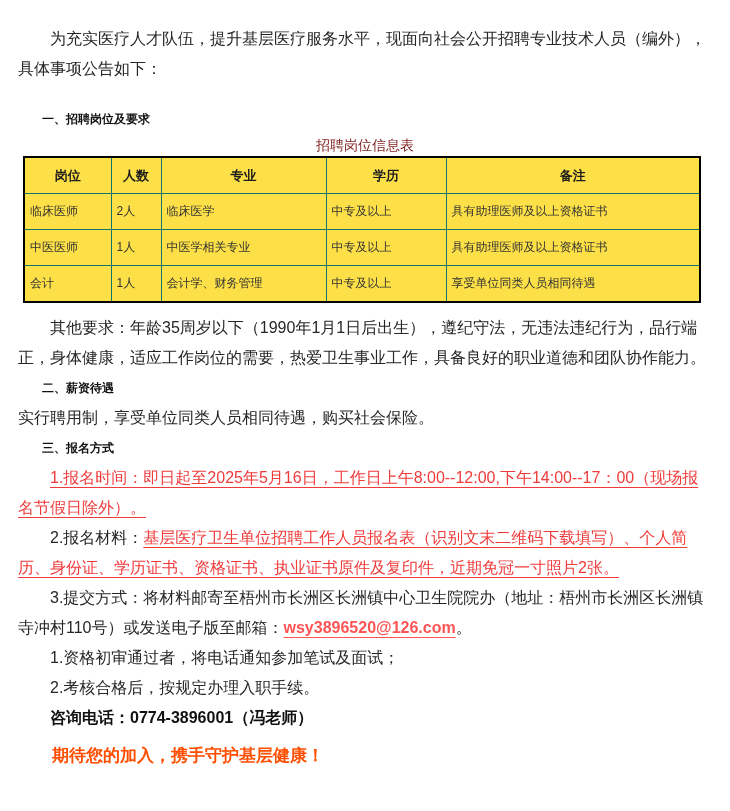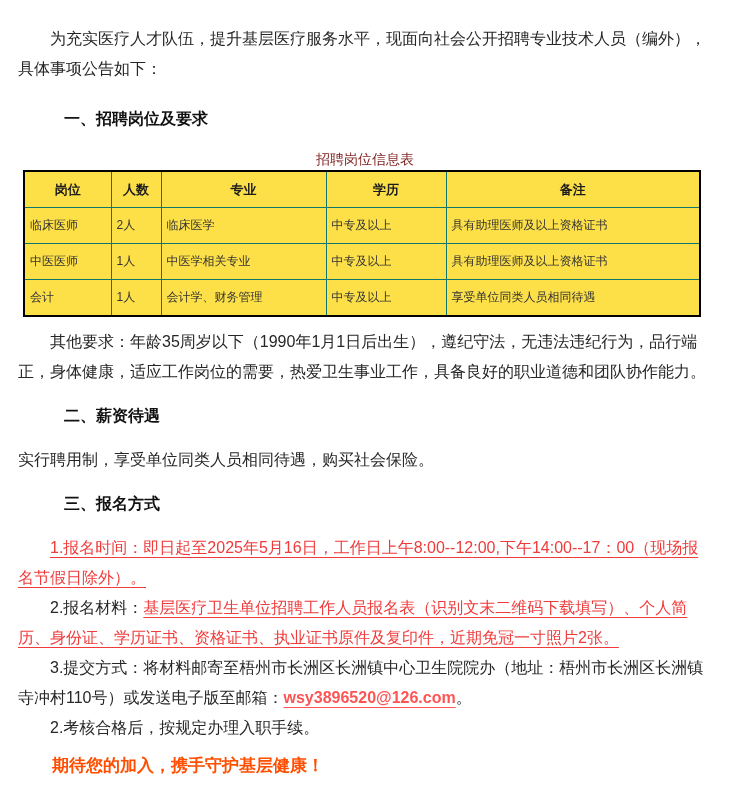--- a/index.html
+++ b/index.html
@@ -14,24 +14,24 @@
     overflow: hidden;
   }
   .para {
     font-size: 16px;
     line-height: 30px;
     margin: 0;
     color: #262626;
   }
   .indent { text-indent: 2em; }
   .sec-heading {
-    font-size: 16px;
+    font-size: 12px;
     line-height: 30px;
     font-weight: bold;
-    margin: 14px;
+    margin: 0;
     text-indent: 2em;
     color: #111111;
   }
   .gap-before { margin-top: 20px; }
   .gap-small  { margin-top: 10px; }
   .table-title {
     font-size: 14px;
     line-height: 22px;
     text-align: center;
     color: #7f1d1d;
@@ -145,18 +145,20 @@
   <p class="para">实行聘用制，享受单位同类人员相同待遇，购买社会保险。</p>
 
   <h3 class="sec-heading">三、报名方式</h3>
 
   <p class="para indent"><span class="red-u">1.报名时间：即日起至2025年5月16日，工作日上午8:00--12:00,下午14:00--17：00（现场报名节假日除外）。</span></p>
 
   <p class="para indent"><span>2.报名材料：</span><span class="red-u">基层医疗卫生单位招聘工作人员报名表（识别文末二维码下载填写）、个人简历、身份证、学历证书、资格证书、执业证书原件及复印件，近期免冠一寸照片2张。</span></p>
 
   <p class="para indent"><span>3.提交方式：将材料邮寄至梧州市长洲区长洲镇中心卫生院院办（地址：梧州市长洲区长洲镇寺冲村110号）或发送电子版至邮箱：</span><span class="email-link">wsy3896520@126.com</span><span>。</span></p>
 
+  <p class="para indent">1.资格初审通过者，将电话通知参加笔试及面试；</p>
   <p class="para indent">2.考核合格后，按规定办理入职手续。</p>
 
+  <p class="para indent bold">咨询电话：0774-3896001（冯老师）</p>
 
   <p class="closing">期待您的加入，携手守护基层健康！</p>
 
 </div>
 
 </body></html>

